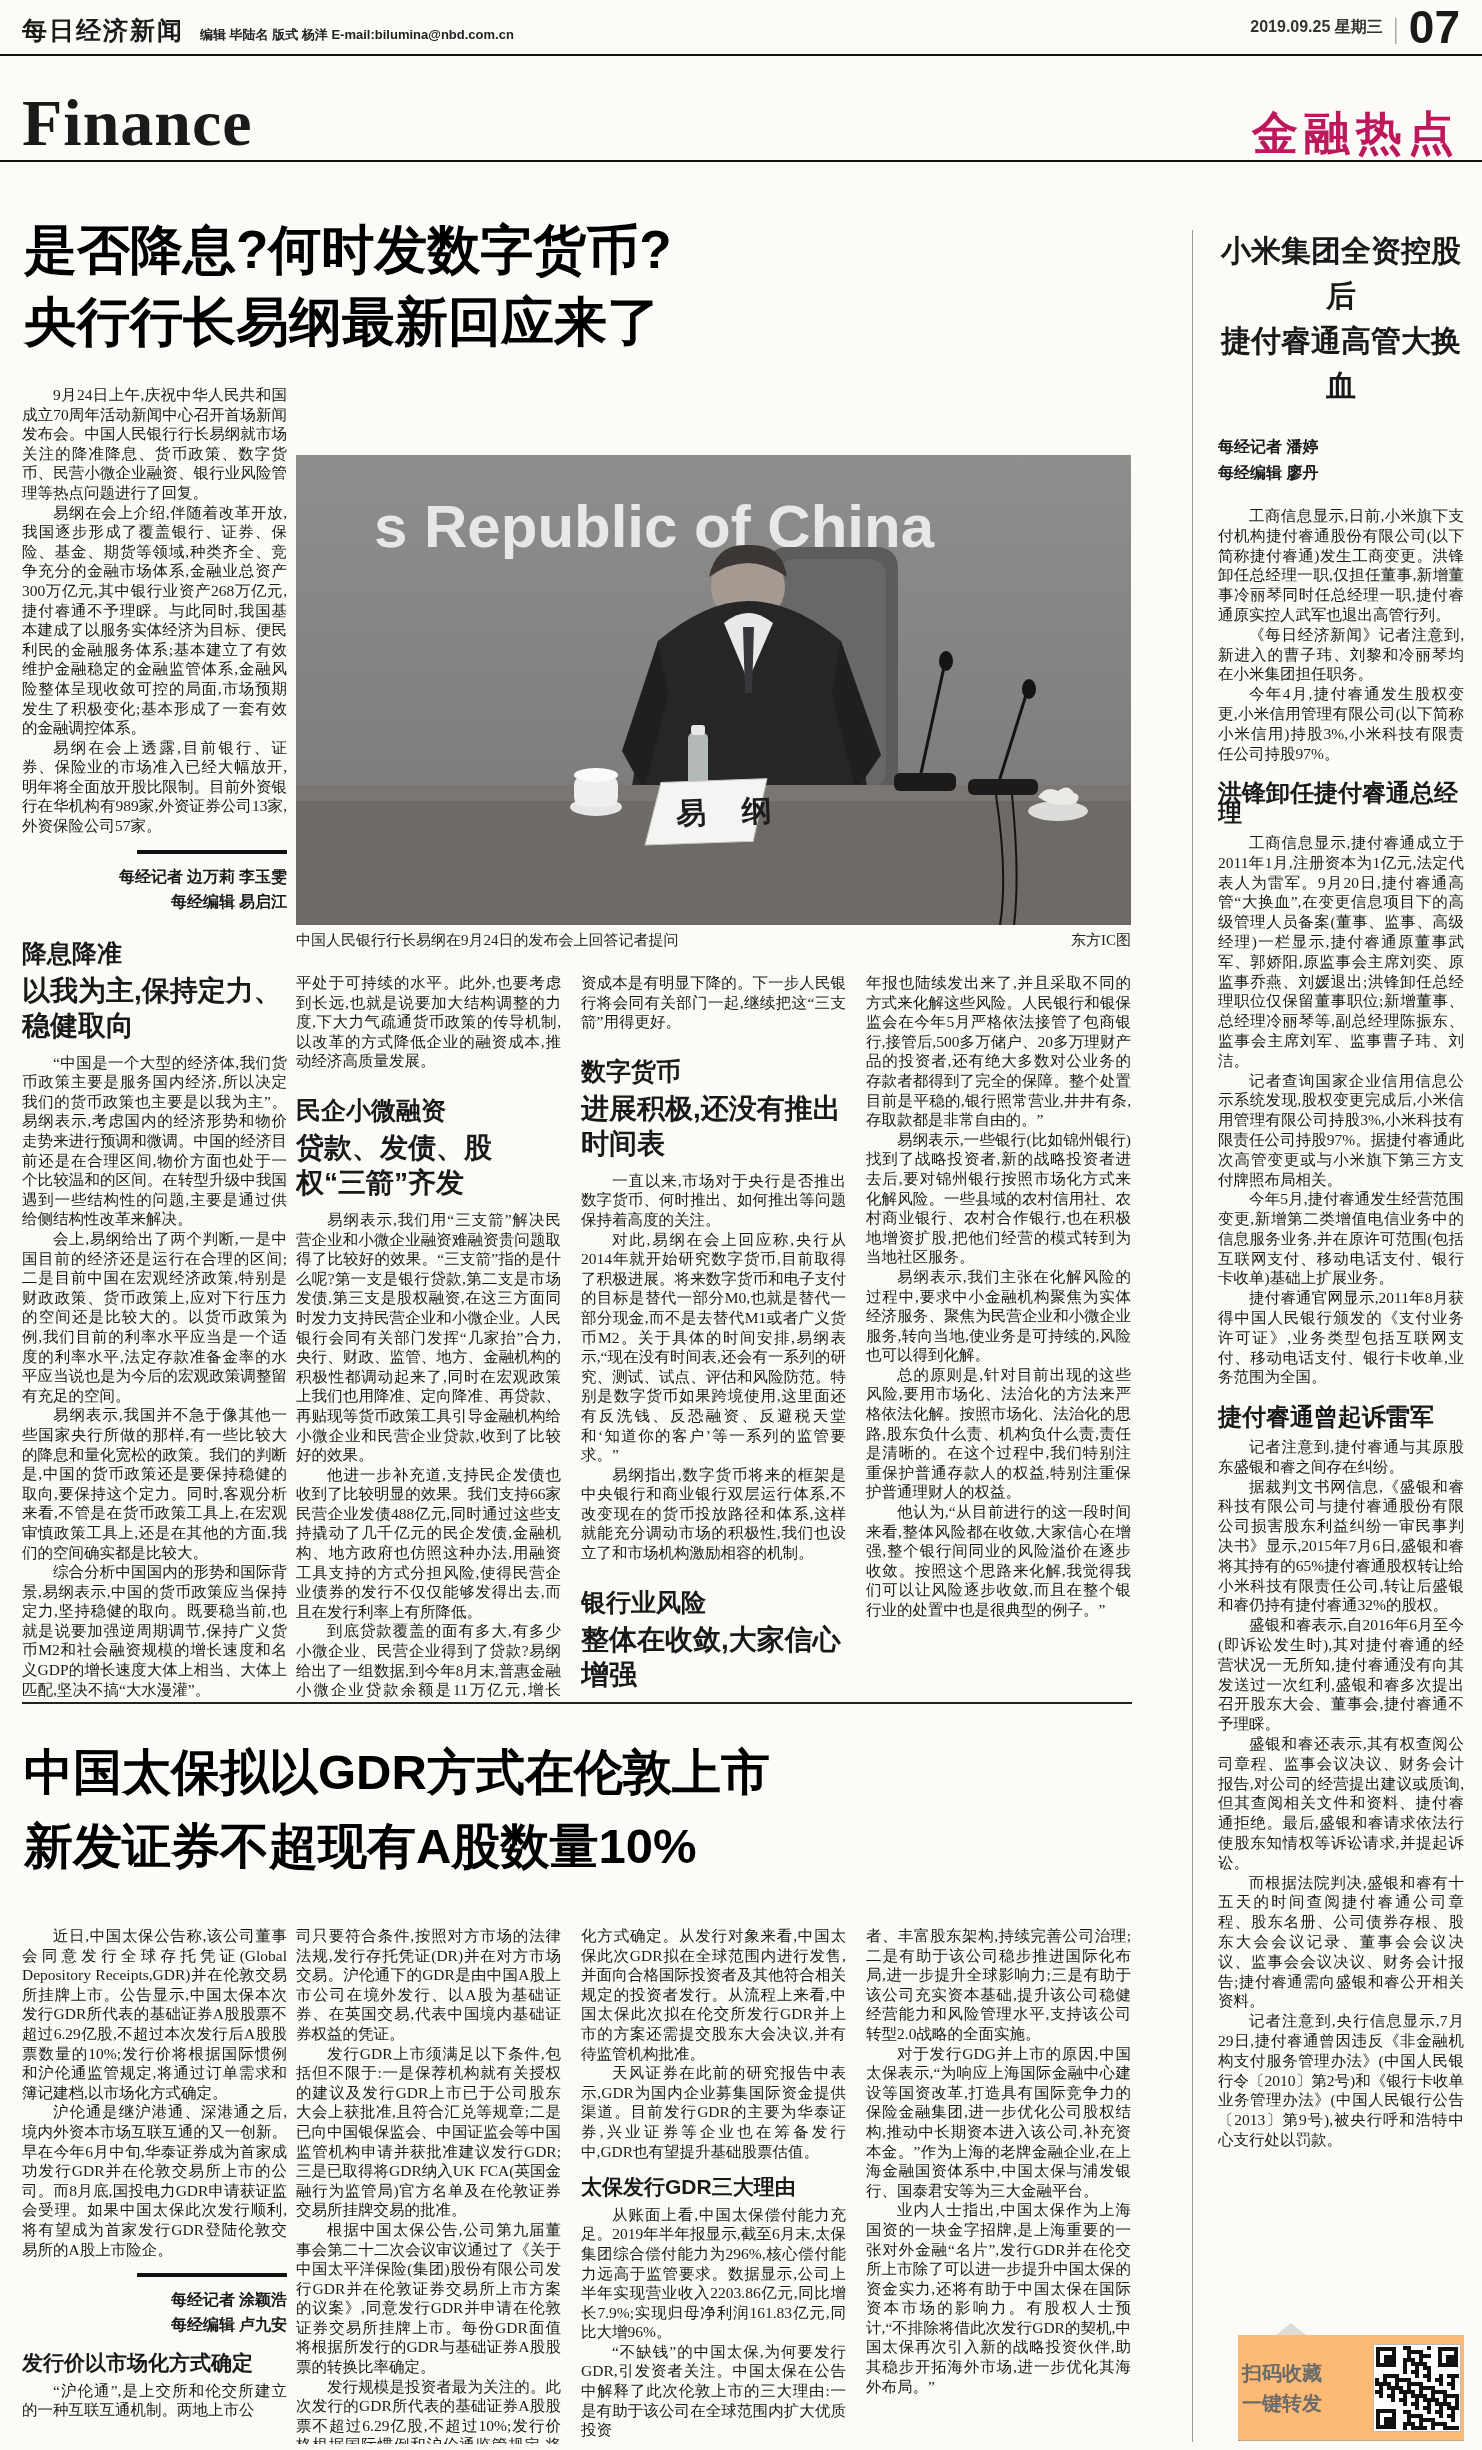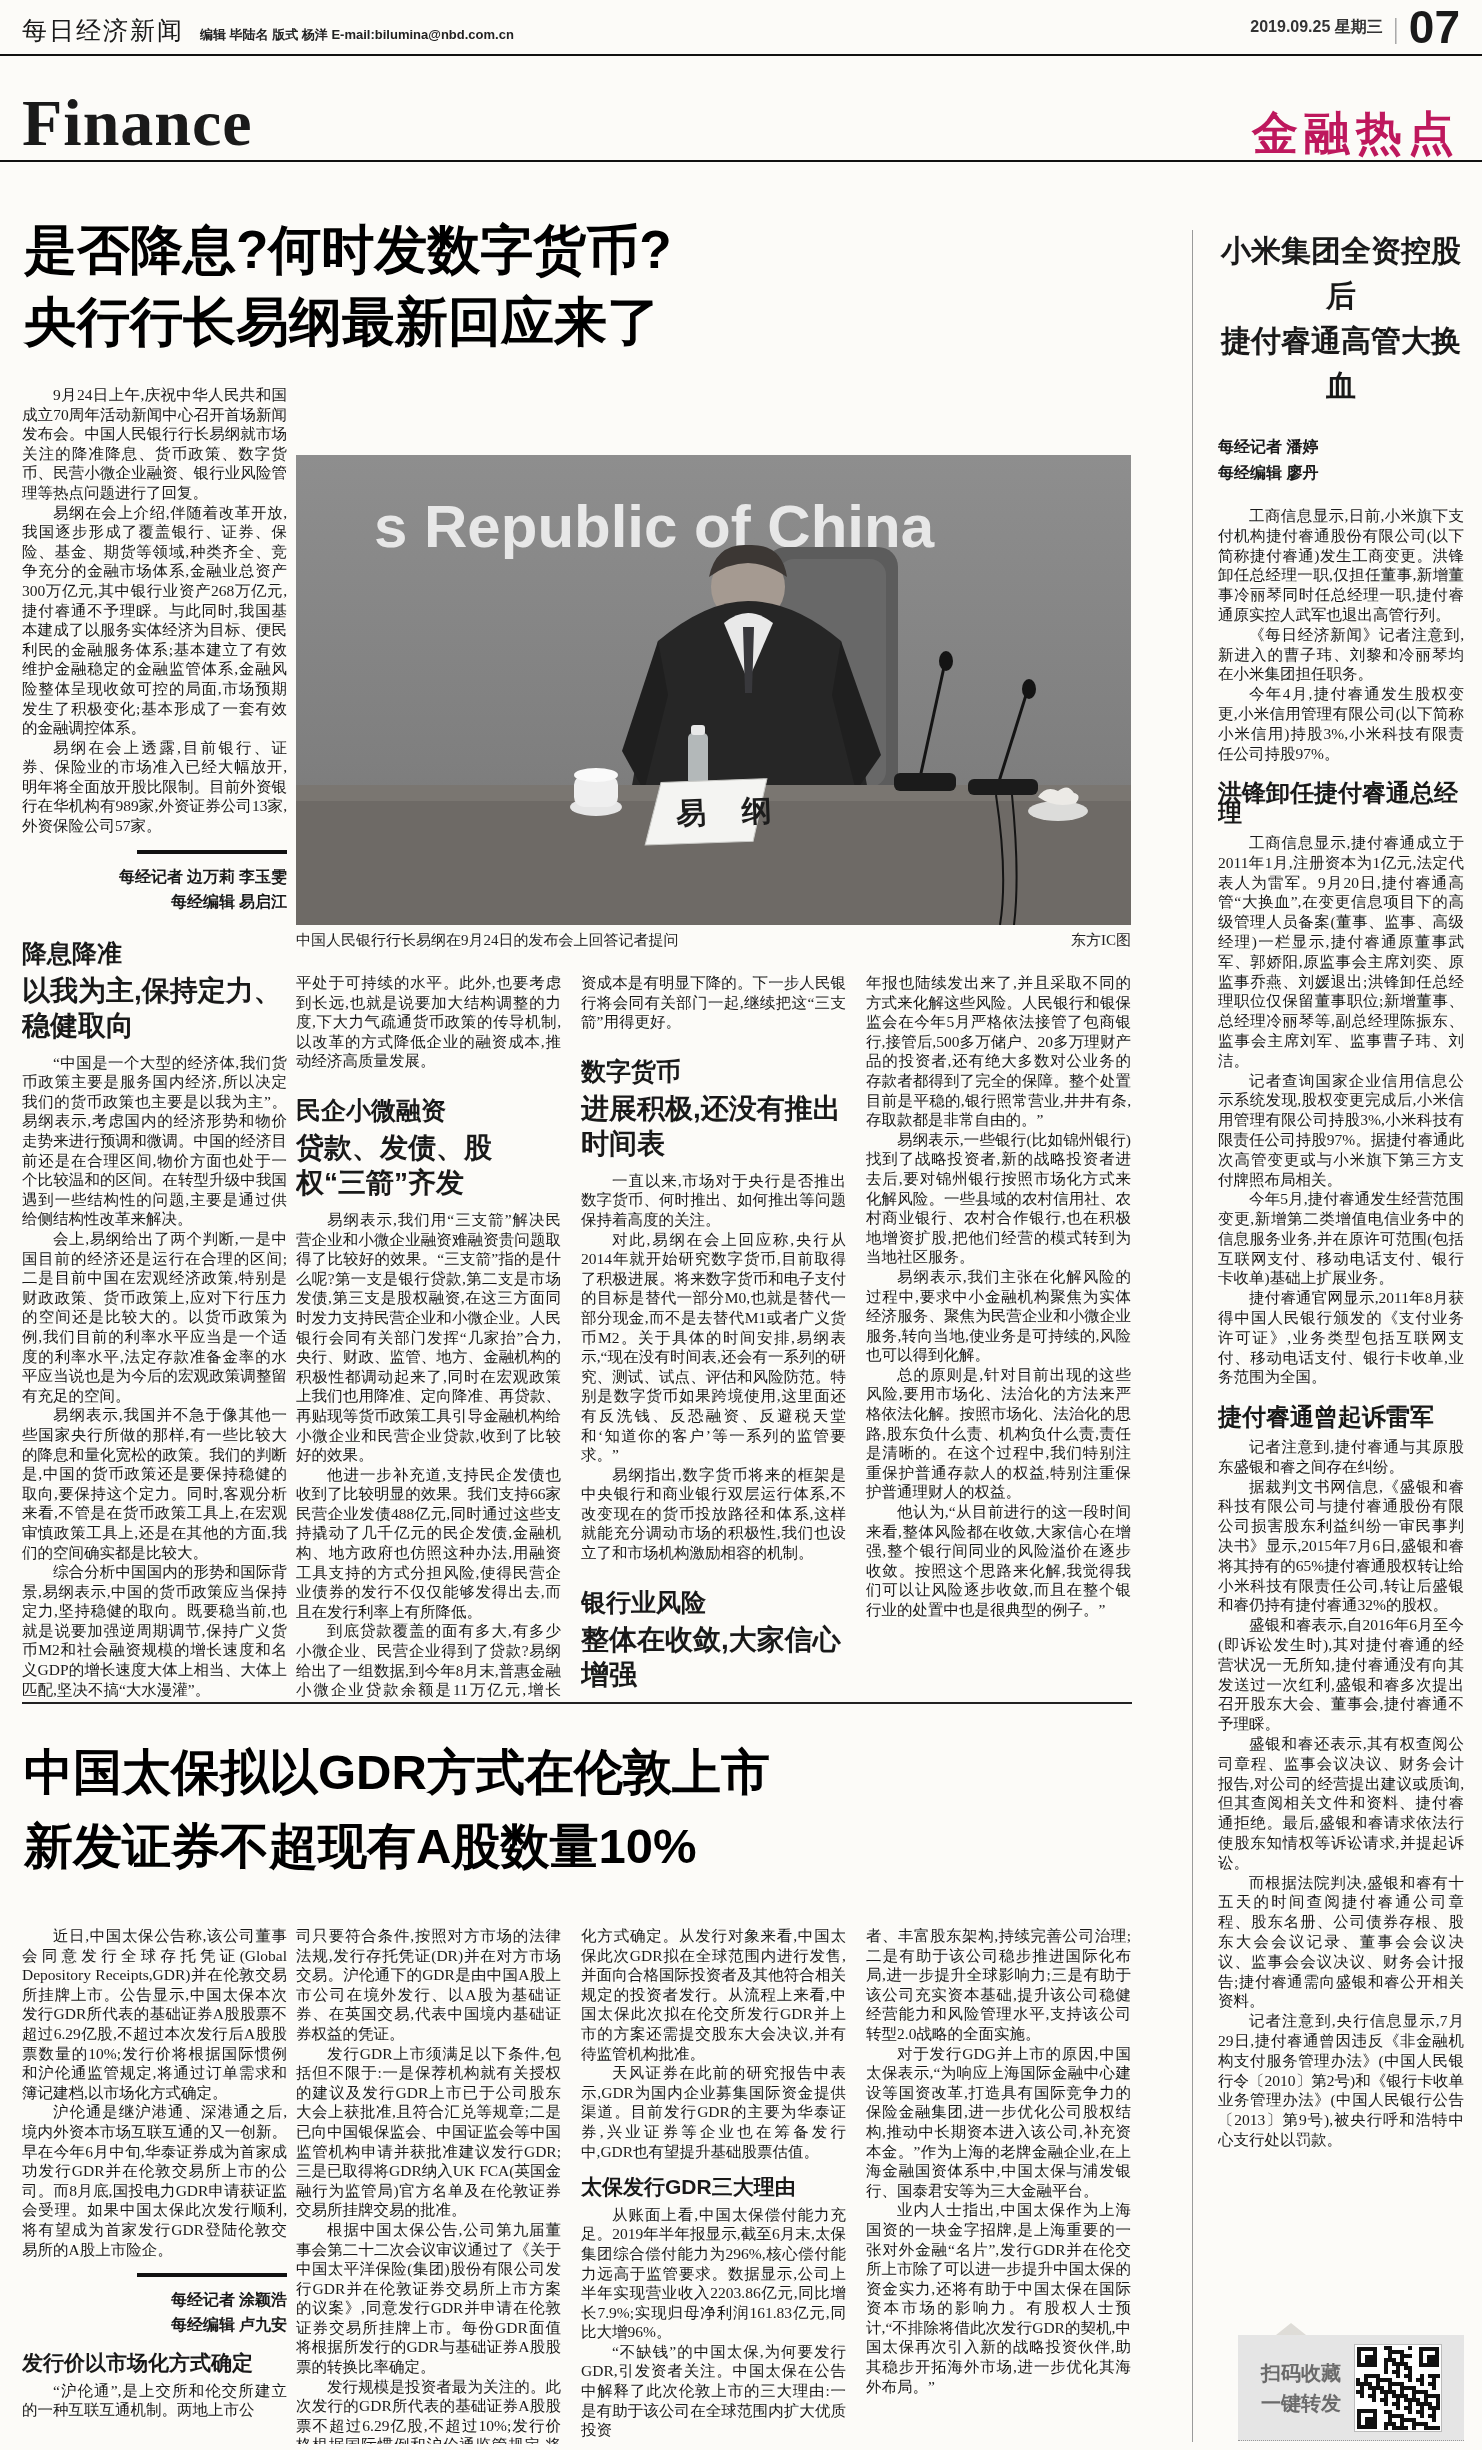--- a/index.html
+++ b/index.html
@@ -1,20 +1,20 @@
 <!DOCTYPE html>
 <html><head>
 <meta charset="utf-8">
 <style>
 *{margin:0;padding:0;box-sizing:border-box}
 body{background:#8a8a8a;font-family:"Liberation Serif",serif}
 .page{position:relative;width:1482px;height:2450px;background:#fcfbf8;color:#1a1a1a;overflow:hidden;margin:0 auto}
 .masthead{position:absolute;left:22px;right:22px;top:8px;display:flex;justify-content:space-between;align-items:flex-end}
 .mast-left{display:flex;align-items:baseline}
-.paper-name{font-weight:normal;font-size:25px;letter-spacing:2px}
+.paper-name{font-weight:bold;font-size:25px;letter-spacing:2px}
 .mast-staff{font-family:"Liberation Sans",sans-serif;font-size:13px;color:#222;margin-left:16px;font-weight:bold}
 .mast-right{display:flex;align-items:center;gap:10px}
 .mast-date{font-family:"Liberation Sans",sans-serif;font-size:16px;font-weight:bold;color:#333}
 .mast-sep{color:#aaa;font-size:30px;font-weight:normal}
 .page-no{font-family:"Liberation Sans",sans-serif;font-size:46px;font-weight:bold;line-height:.85}
 .rule{position:absolute;background:#111}
 .mast-rule{left:0;right:0;top:54px;height:2px}
 .section-row{position:absolute;left:22px;right:22px;top:62px;height:94px;display:flex;justify-content:space-between;align-items:flex-end}
 .finance-title{font-weight:bold;font-size:66px;line-height:1;letter-spacing:1px}
 .section-cn{font-family:"Liberation Sans",sans-serif;font-size:46px;color:#be185d;letter-spacing:6px;font-weight:bold;line-height:1}
@@ -40,21 +40,21 @@
 .b1{left:22px;top:1926px;height:518px}
 .b2{left:296px;top:1926px;height:518px}
 .b3{left:581px;top:1926px;height:518px}
 .b4{left:866px;top:1926px;height:518px}
 .subhead{font-family:"Liberation Sans",sans-serif;font-weight:bold;font-size:21px;margin:16px 0 8px;text-align:left;text-indent:0}
 .sidebar-divider{position:absolute;left:1192px;top:230px;width:1px;height:2212px;background:#9a9a9a}
 .sidebar{position:absolute;left:1218px;top:228px;width:246px;height:2214px;overflow:hidden;text-align:justify;font-size:15.5px;line-height:19.8px;color:#191919}
 .sb-headline{font-family:"Liberation Sans",sans-serif;font-weight:bold;font-size:30px;line-height:1.5;text-align:center;margin-bottom:26px}
 .sb-byline{font-family:"Liberation Sans",sans-serif;font-weight:bold;font-size:16px;line-height:26px;margin-bottom:20px;text-align:left}
 .sb-subhead{font-family:"Liberation Sans",sans-serif;font-weight:bold;font-size:24px;margin:20px 0 10px;text-align:left}
-.qr-box{position:absolute;left:1238px;top:2335px;width:226px;height:106px;background:#e5e5e5;display:flex;align-items:center;justify-content:space-between;padding:10px 23px;border-bottom:1px dotted #999}
+.qr-box{position:absolute;left:1238px;top:2335px;width:226px;height:106px;background:#fdba74;display:flex;align-items:center;justify-content:space-between;padding:10px 4px;border-bottom:1px dotted #999}
 .qr-notch{position:absolute;left:38px;top:-12px;width:0;height:0;border-left:15px solid transparent;border-right:15px solid transparent;border-bottom:12px solid #dedcd7}
 .qr-text{font-family:"Liberation Sans",sans-serif;font-weight:bold;font-size:20px;color:#6a6a6a;line-height:1.5}
 .qr{position:relative;width:86px;height:86px;background:#fff;outline:1px solid #bbb}
 .qm{position:absolute;width:4px;height:4px;background:#111}
 .finder{position:absolute;width:20px;height:20px;border:4px solid #111;background:#fff}
 .finder::after{content:"";position:absolute;left:4px;top:4px;width:8px;height:8px;background:#111}
 .f1{left:2px;top:2px}.f2{right:2px;top:2px}.f3{left:2px;bottom:2px}
 </style>
 </head>
 <body>

